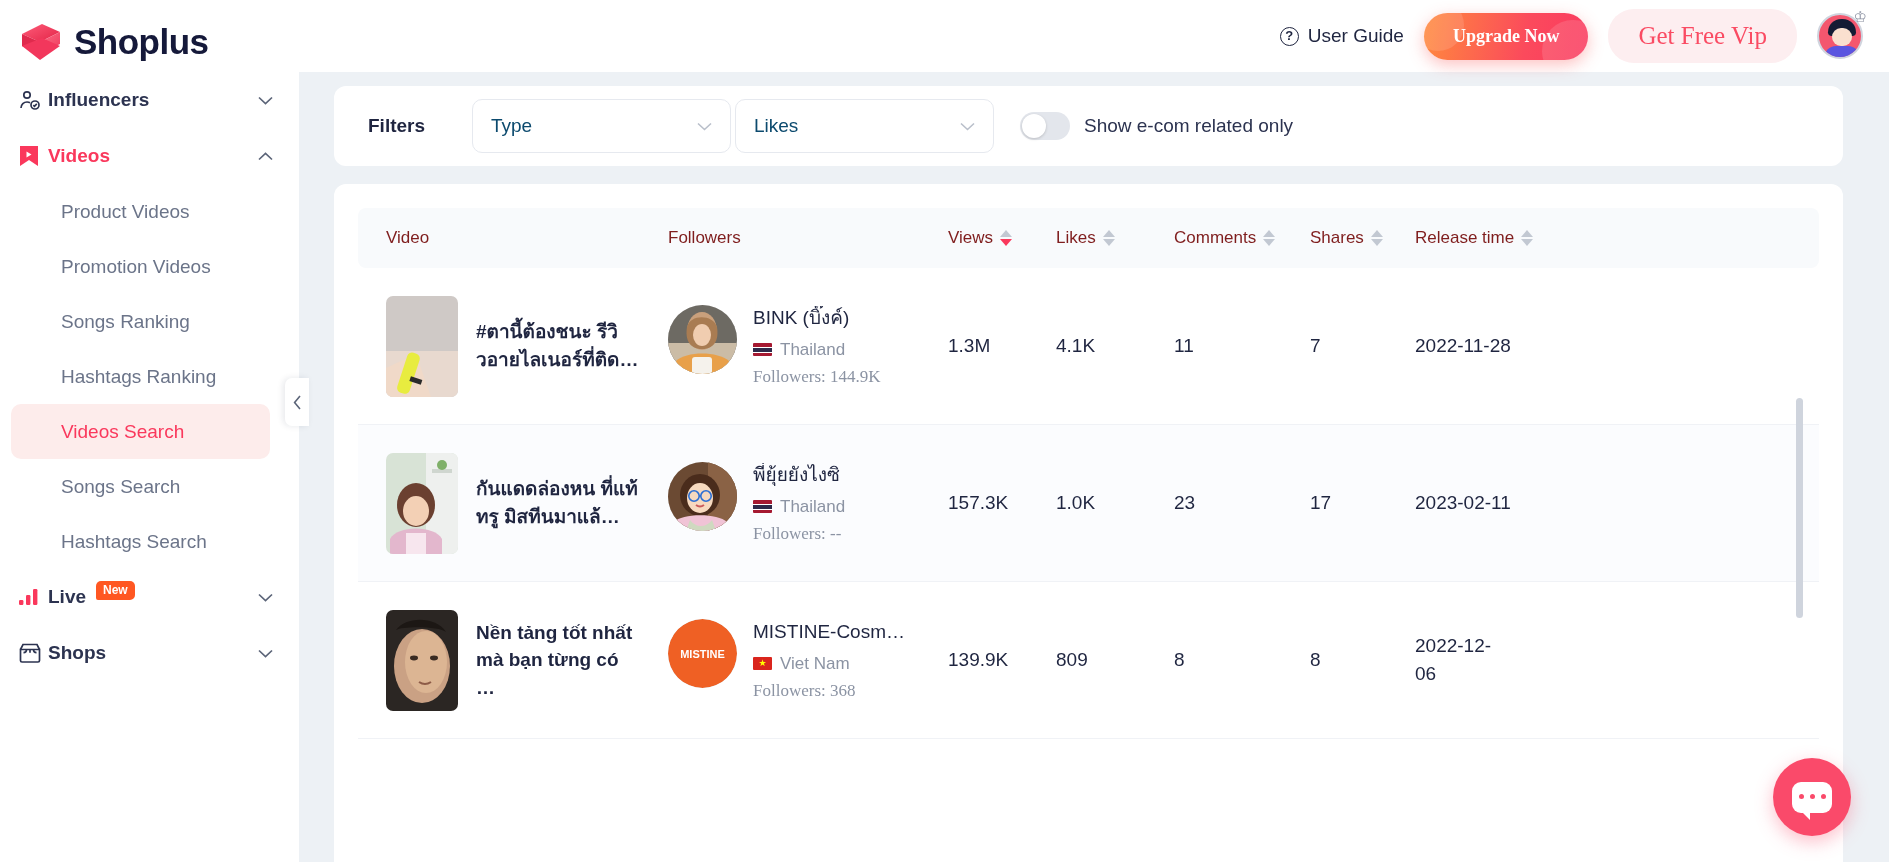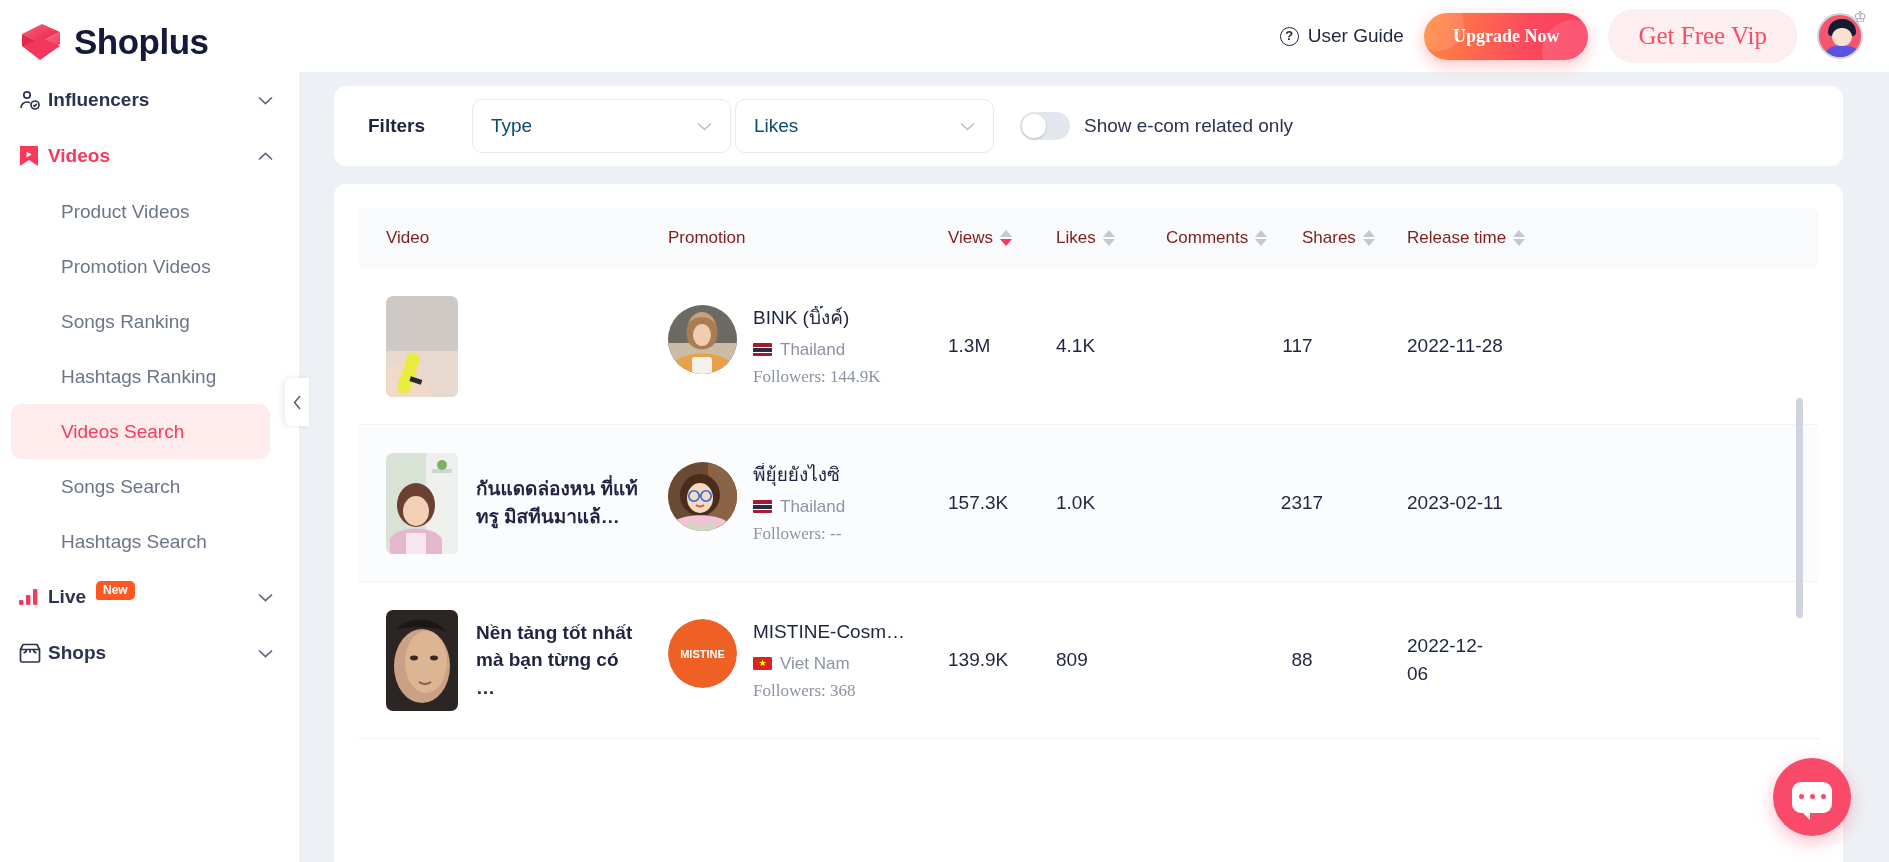--- a/index.html
+++ b/index.html
@@ -123,21 +123,21 @@
     background: #f8fafc; border-radius: 8px; color: #7f1d1d; font-size: 17px;
   }
   .tbody { position: absolute; top: 60px; left: 0; right: 0; bottom: 0; overflow: hidden; }
   .trow { display: flex; align-items: center; height: 157px; border-bottom: 1px solid #f0f2f6; }
   .trow.alt { background: #fbfcfe; }
 
   .c-video   { width: 310px; padding-left: 28px; flex: none; }
   .c-infl    { width: 280px; flex: none; }
   .c-views   { width: 108px; flex: none; text-align: left; }
   .c-likes   { width: 110px; flex: none; text-align: left; }
-  .c-comm    { width: 136px; flex: none; text-align: right; }
+  .c-comm    { width: 136px; flex: none; text-align: left; margin-left: 8px; }
   .c-shares  { width: 105px; flex: none; text-align: left; }
   .c-rel     { width: 150px; flex: none; text-align: left; }
   .c-end     { flex: 1; }
 
   .th { display: flex; align-items: center; gap: 7px; }
   .sorter { display: inline-flex; flex-direction: column; gap: 2px; cursor: pointer; }
   .ar-up, .ar-dn { width: 0; height: 0; border-left: 6px solid transparent; border-right: 6px solid transparent; }
   .ar-up { border-bottom: 7px solid #c2c8d2; }
   .ar-dn { border-top: 7px solid #c2c8d2; }
   .sorter.desc .ar-dn { border-top-color: #fa385c; }
@@ -355,21 +355,21 @@
     </section>
 
     <section class="table-card">
       <div class="table-inner">
 
         <div class="thead">
           <div class="c-video">
               <span class="th">Video</span>
             </div>
           <div class="c-infl">
-              <span class="th">Promotion</span>
+              <span class="th">Followers</span>
             </div>
 
           <div class="c-views">
             <span class="th">
               <span>Views</span>
               <span class="sorter desc">
                   <i class="ar-up"></i>
                   <i class="ar-dn"></i>
                 </span>
             </span>
@@ -420,20 +420,21 @@
               <div class="vid-cell">
                 <div class="thumb">
                   <svg width="72" height="101" viewBox="0 0 72 101">
                     <rect width="72" height="101" fill="#cfc9c6"></rect>
                     <rect y="55" width="72" height="46" fill="#e8d9cf"></rect>
                     <path d="M0 72 L30 58 L45 101 L0 101 Z" fill="#f0d9c8"></path>
                     <rect x="16" y="56" width="13" height="42" rx="5" transform="rotate(18 22 77)" fill="#e8ec3f"></rect>
                     <rect x="24" y="82" width="12" height="5" transform="rotate(18 30 84)" fill="#2a2a2a"></rect>
                   </svg>
                 </div>
+                <div class="vid-title">#ตานี้ต้องชนะ รีวิวอายไลเนอร์ที่ติด…</div>
               </div>
             </div>
             <div class="c-infl">
               <div class="infl-cell">
                 <div class="infl-pic">
                   <svg width="69" height="69" viewBox="0 0 69 69">
                     <rect width="69" height="69" fill="#6d6a63"></rect>
                     <rect y="38" width="69" height="31" fill="#cbbca6"></rect>
                     <ellipse cx="34" cy="26" rx="15" ry="19" fill="#c9a07c"></ellipse>
                     <path d="M19 22c3-13 26-13 30 0 2 12-2 22-15 22S17 34 19 22z" fill="#a97c52"></path>

